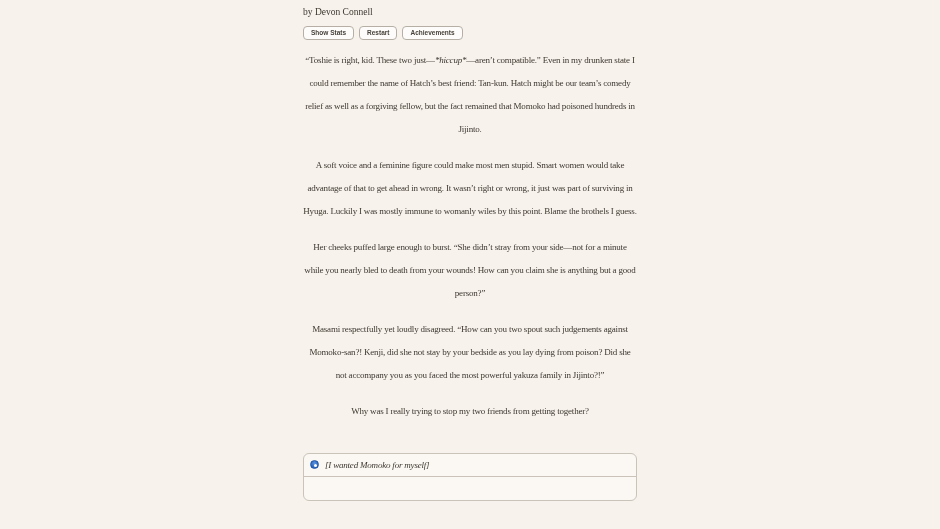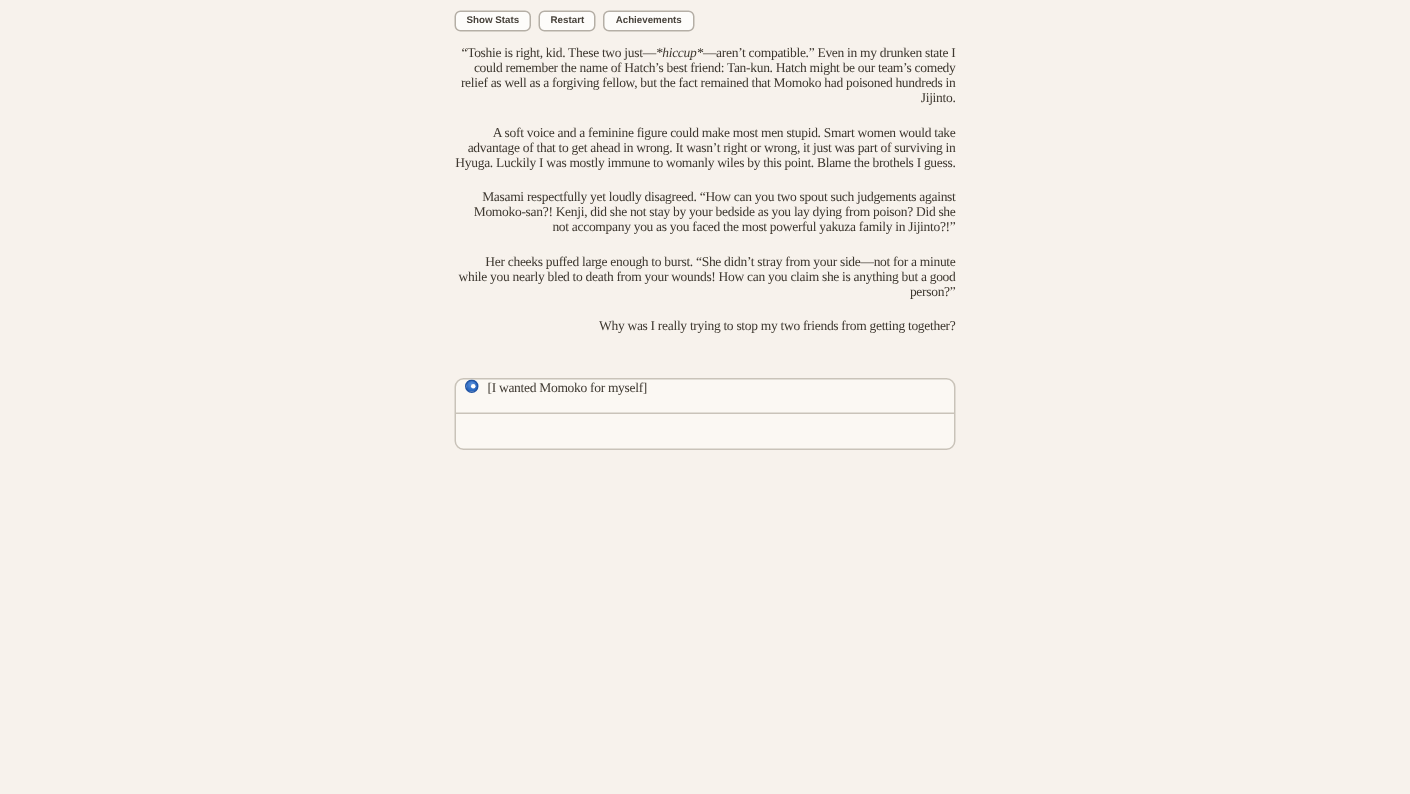--- a/index.html
+++ b/index.html
@@ -40,40 +40,42 @@
     background: #fdfcfa;
     border: 1px solid #b5afa6;
     border-radius: 4px;
     padding: 2.5px 7px;
     cursor: pointer;
     line-height: 1;
   }
   .story p {
     font-size: 9px;
     letter-spacing: -0.2px;
-    line-height: 10px;
+    line-height: 23px;
     margin-bottom: 13px;
-    text-align: right;
+    text-align: center;
   }
   .story .question { margin-bottom: 30px; }
   .story i { font-style: italic; }
 
   .choices {
     border: 1px solid #c9c3b9;
     border-radius: 6px;
     background: #fbf8f3;
     overflow: hidden;
     margin-bottom: 14px;
   }
   .choice-row {
     display: flex;
+    align-items: center;
     height: 23px;
     padding: 0 6px;
     border-bottom: 1px solid #c9c3b9;
     cursor: pointer;
+    font-style: italic;
   }
   .choice-row:last-child { border-bottom: none; }
   .choice-label {
     font-size: 9px;
     letter-spacing: -0.2px;
     color: #3e3830;
     margin-left: 6px;
   }
   .radio {
     width: 9px; height: 9px;
@@ -98,32 +100,33 @@
   .choice-row.disabled { cursor: default; }
   .choice-row.disabled .radio { border-color: #d6d0c6; background: #f6f3ed; }
   .choice-row.disabled .choice-label { color: #a49c90; }
 </style>
 </head>
 <body>
 
 <div class="column">
 
 
+  <div class="byline">by Devon Connell</div>
 
   <div class="toolbar">
     <button>Show Stats</button>
     <button>Restart</button>
     <button>Achievements</button>
   </div>
 
   <div class="story">
     <p><span>“Toshie is right, kid. These two just—</span><i>*hiccup*</i><span>—aren’t compatible.” Even in my drunken state I could remember the name of Hatch’s best friend: Tan-kun. Hatch might be our team’s comedy relief as well as a forgiving fellow, but the fact remained that Momoko had poisoned hundreds in Jijinto.</span></p>
     <p>A soft voice and a feminine figure could make most men stupid. Smart women would take advantage of that to get ahead in wrong. It wasn’t right or wrong, it just was part of surviving in Hyuga. Luckily I was mostly immune to womanly wiles by this point. Blame the brothels I guess.</p>
+    <p>Her cheeks puffed large enough to burst. “She didn’t stray from your side—not for a minute while you nearly bled to death from your wounds! How can you claim she is anything but a good person?”</p>
     <p>Masami respectfully yet loudly disagreed. “How can you two spout such judgements against Momoko-san?! Kenji, did she not stay by your bedside as you lay dying from poison? Did she not accompany you as you faced the most powerful yakuza family in Jijinto?!”</p>
-    <p>Her cheeks puffed large enough to burst. “She didn’t stray from your side—not for a minute while you nearly bled to death from your wounds! How can you claim she is anything but a good person?”</p>
     <p class="question">Why was I really trying to stop my two friends from getting together?</p>
   </div>
 
   <div class="choices">
     <div class="choice-row selected">
       <span class="radio"></span>
       <span class="choice-label">[I wanted Momoko for myself]</span>
     </div>
     <div class="choice-row">
       

